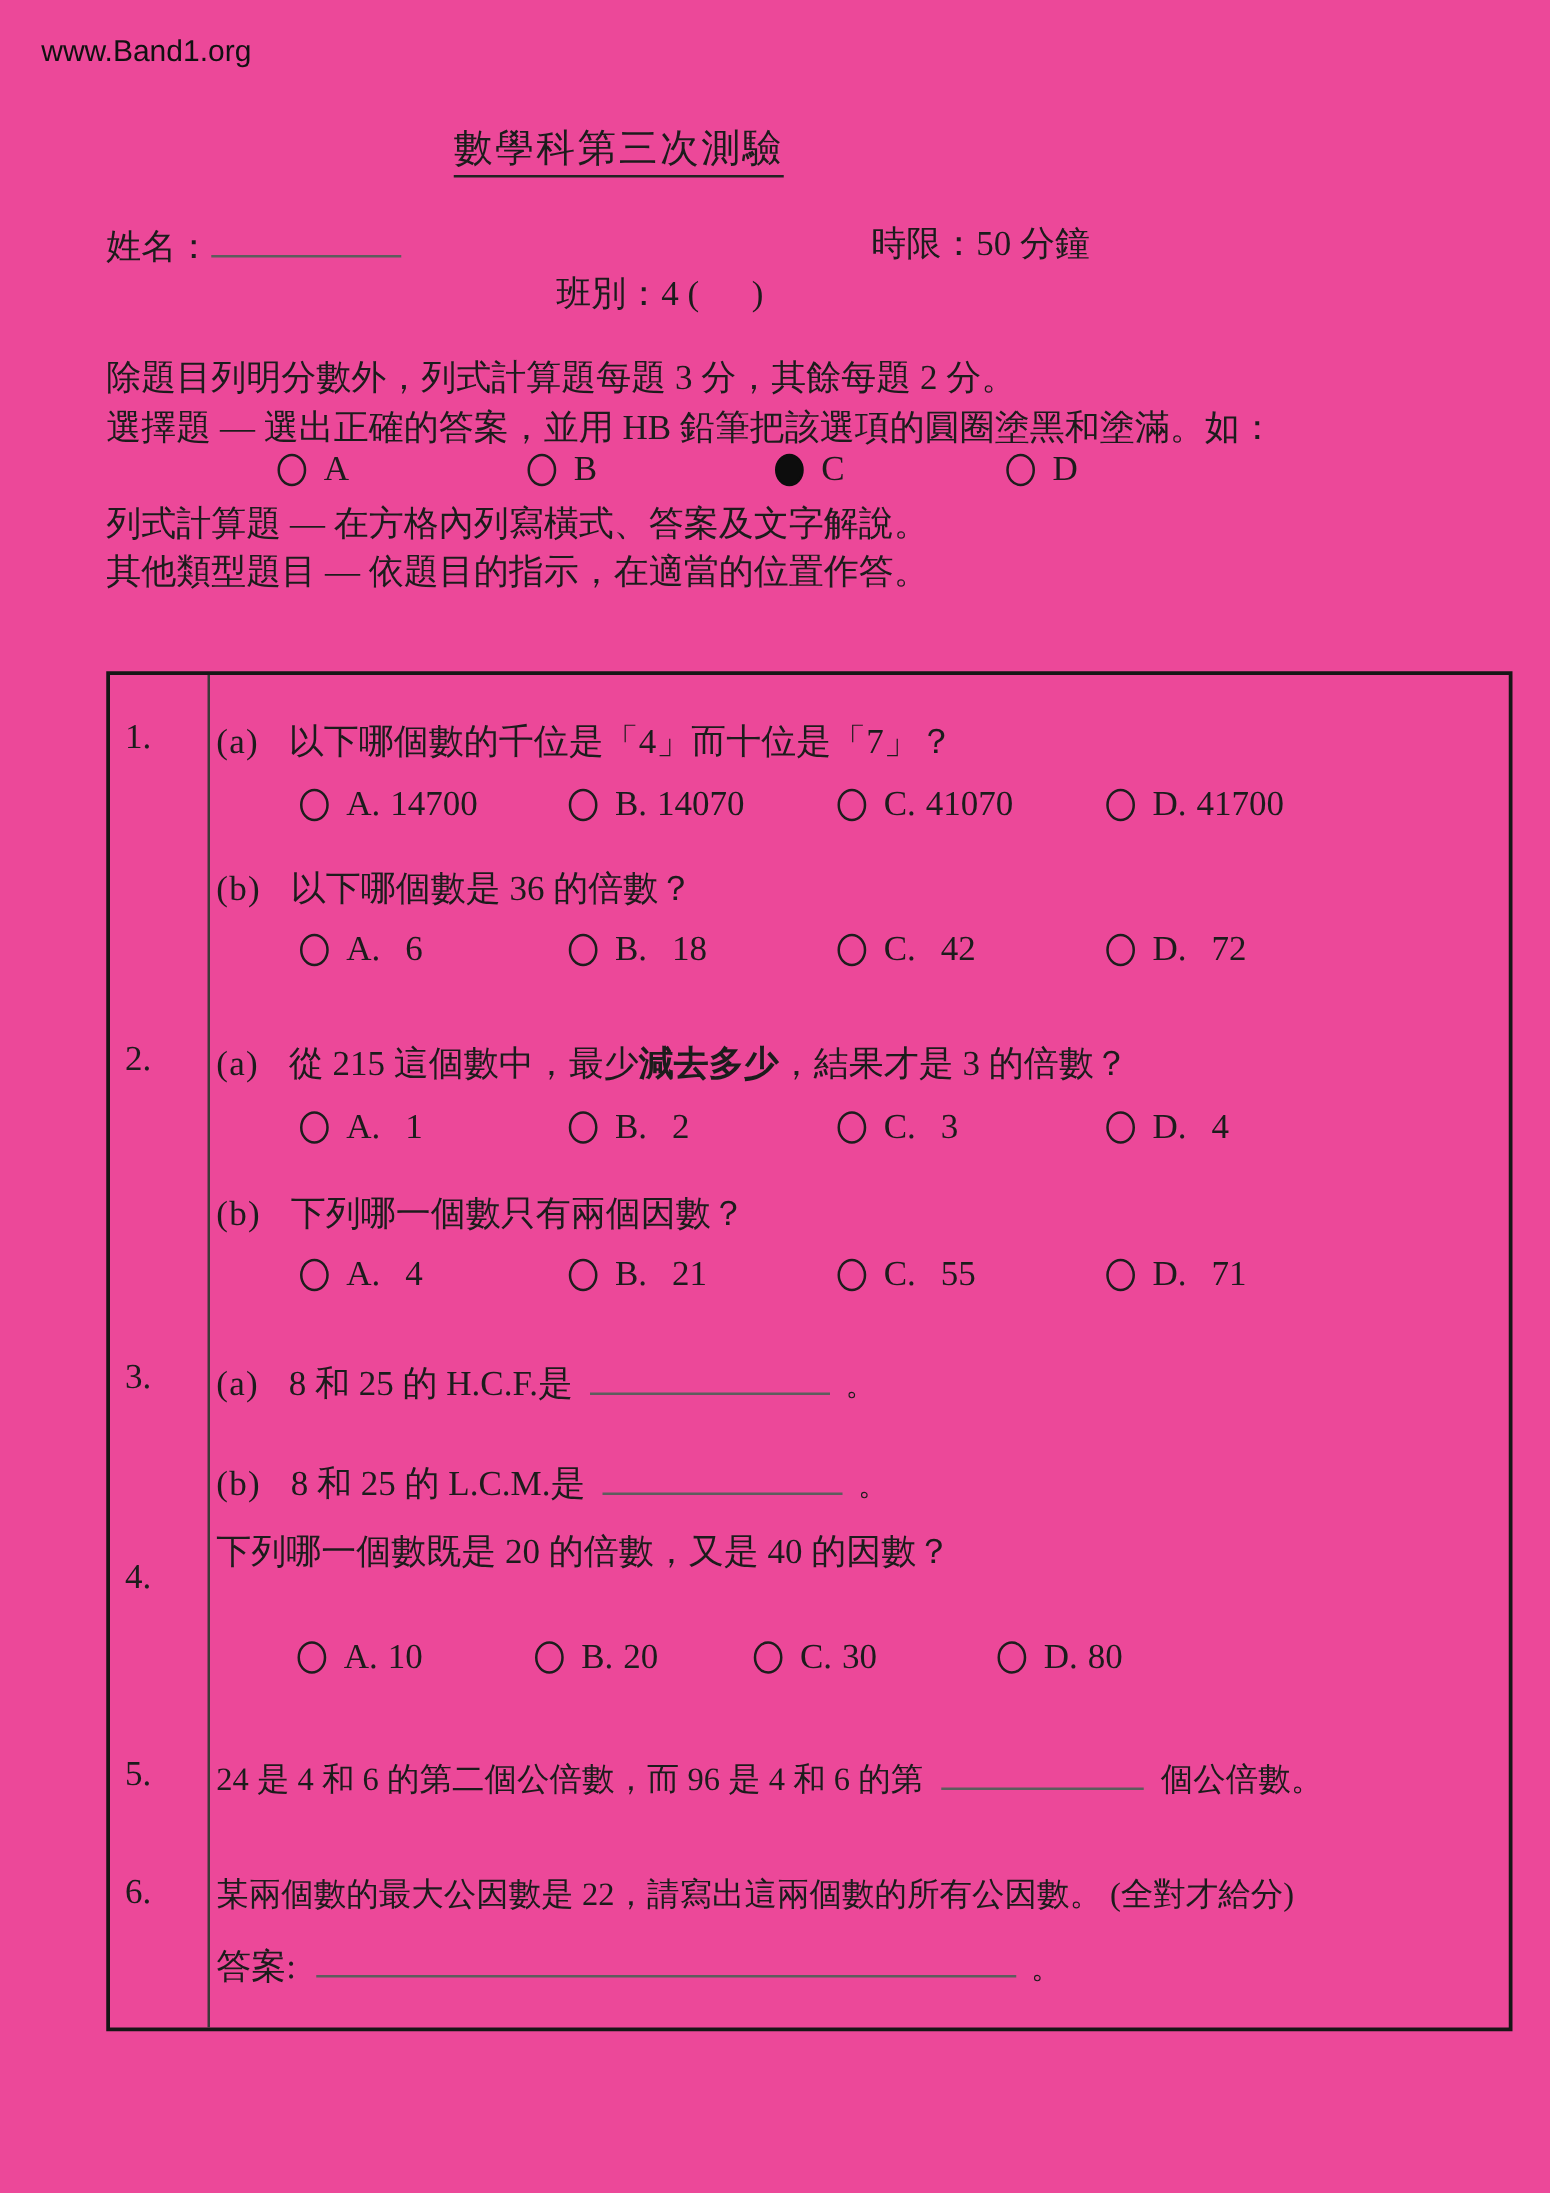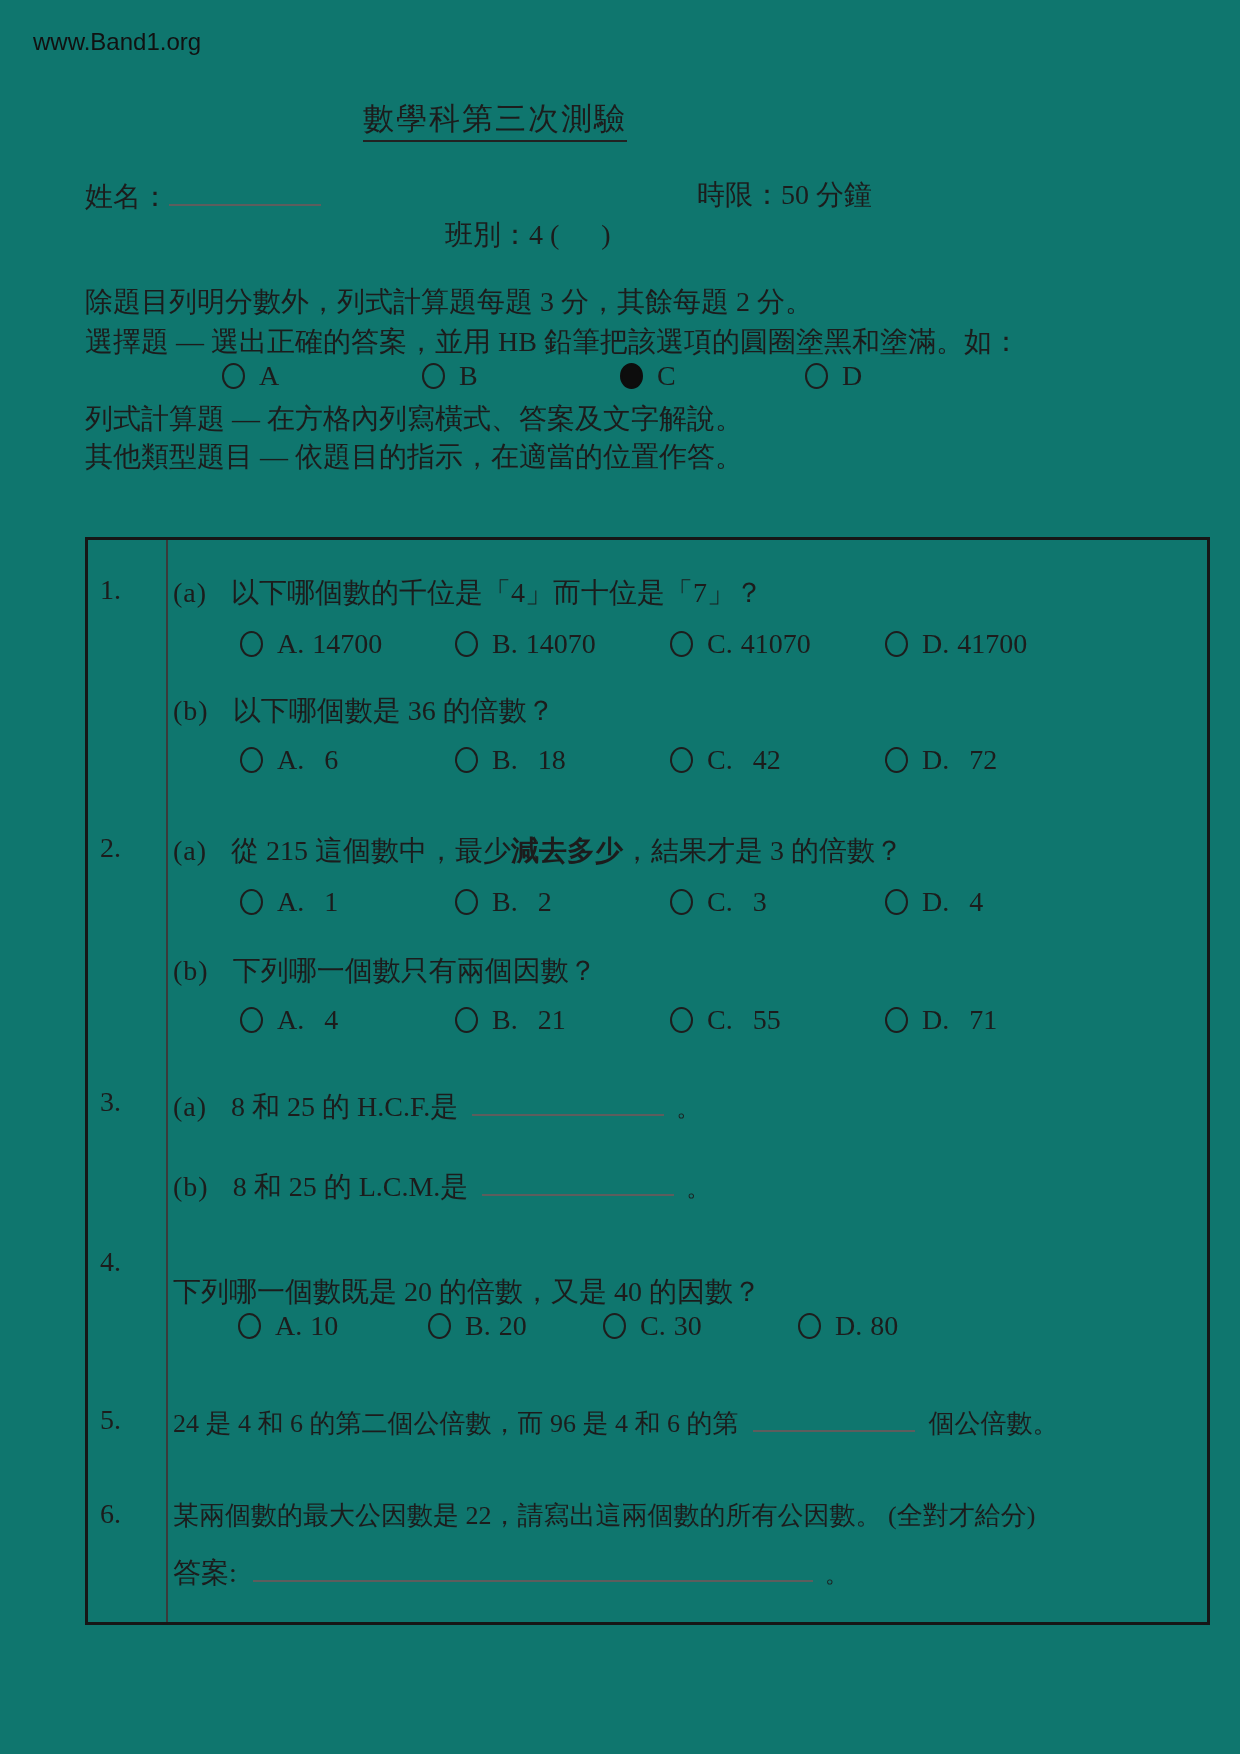--- a/index.html
+++ b/index.html
@@ -1,18 +1,18 @@
 <!DOCTYPE html>
 <html><head>
 <meta charset="utf-8">
 <style>
   html,body { margin:0; padding:0; background:#ffffff; }
   .page {
     position:relative; width:1240px; height:1754px;
-    background:#0f766e; color:#1c1c1c;
+    background:#ec4899; color:#1c1c1c;
     font-family:"Liberation Serif","DejaVu Serif",serif;
     font-size:28px; overflow:hidden;
   }
   .abs { position:absolute; }
   .site { font-family:"Liberation Sans","DejaVu Sans",sans-serif; font-size:24px; color:#111; }
   .title-wrap { text-align:center; }
   .title { font-size:31px; letter-spacing:2px; border-bottom:2px solid #222; padding-bottom:4px; }
   .keep-space { white-space:pre;margin-top:40px; }
   .line { white-space:nowrap; }
   .bubble {
@@ -191,21 +191,21 @@
 
     <div class="abs qnum" style="left:12px;top:546px;">3.</div>
     <div class="abs qline" style="left:85px;top:546px;">
       <span class="plabel">(a)</span><span>8 和 25 的 H.C.F.是</span><span class="blank" style="width:192px;margin-left:14px;"></span><span class="suffix">。</span>
     </div>
     <div class="abs qline" style="left:85px;top:626px;">
       <span class="plabel">(b)</span><span>8 和 25 的 L.C.M.是</span><span class="blank" style="width:192px;margin-left:14px;"></span><span class="suffix">。</span>
     </div>
 
     <div class="abs qnum" style="left:12px;top:706px;">4.</div>
-    <div class="abs qline" style="left:85px;top:733px;">
+    <div class="abs qline" style="left:85px;top:682px;">
       <span>下列哪一個數既是 20 的倍數，又是 40 的因數？</span>
     </div>
     <div class="abs optrow" style="left:150px;top:770px;width:900px;">
       <span class="opt" style="left:0px;">
         <span class="bubble"></span>
         <span class="okey">A.</span>
         <span class="oval">10</span>
       </span>
       <span class="opt" style="left:190px;">
         <span class="bubble"></span>

